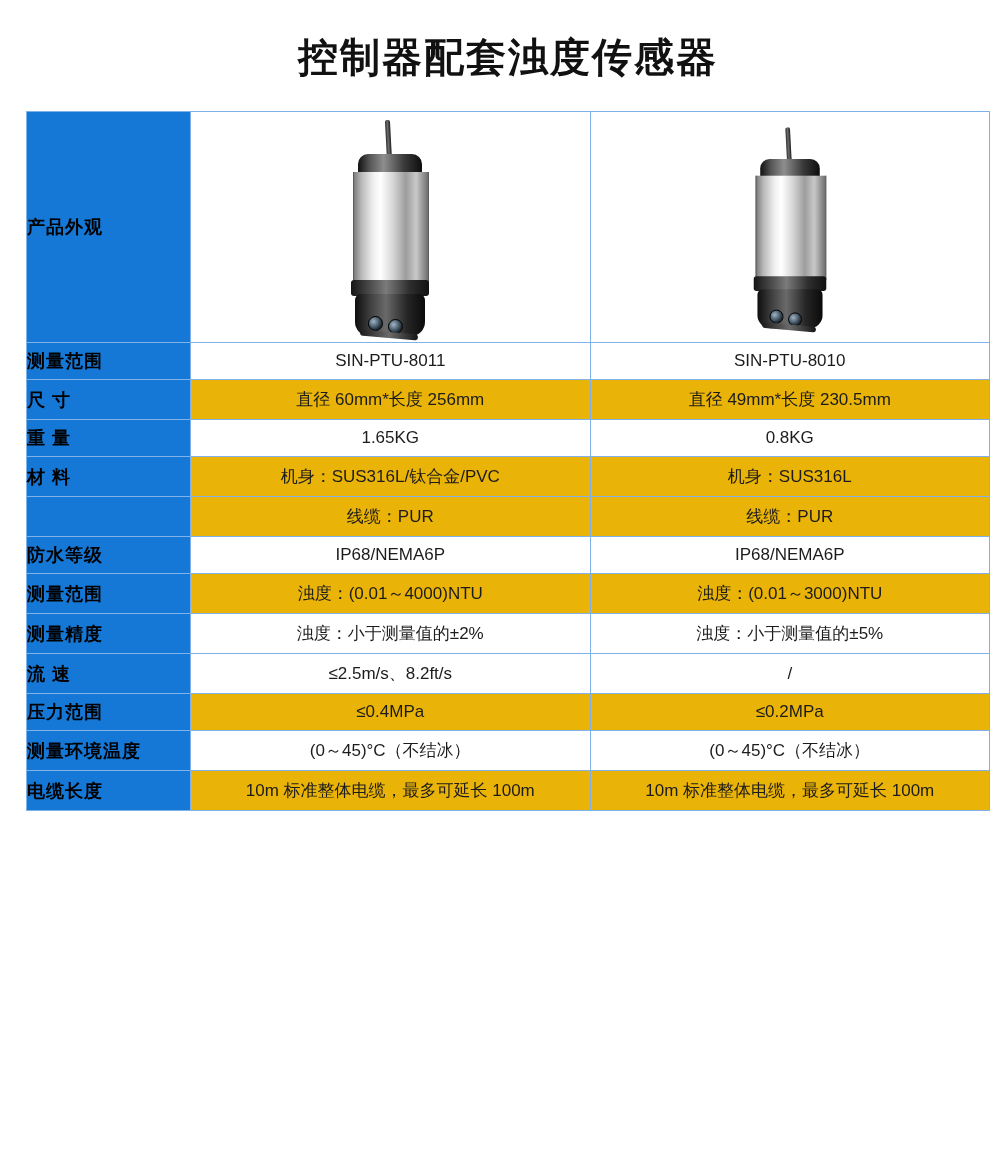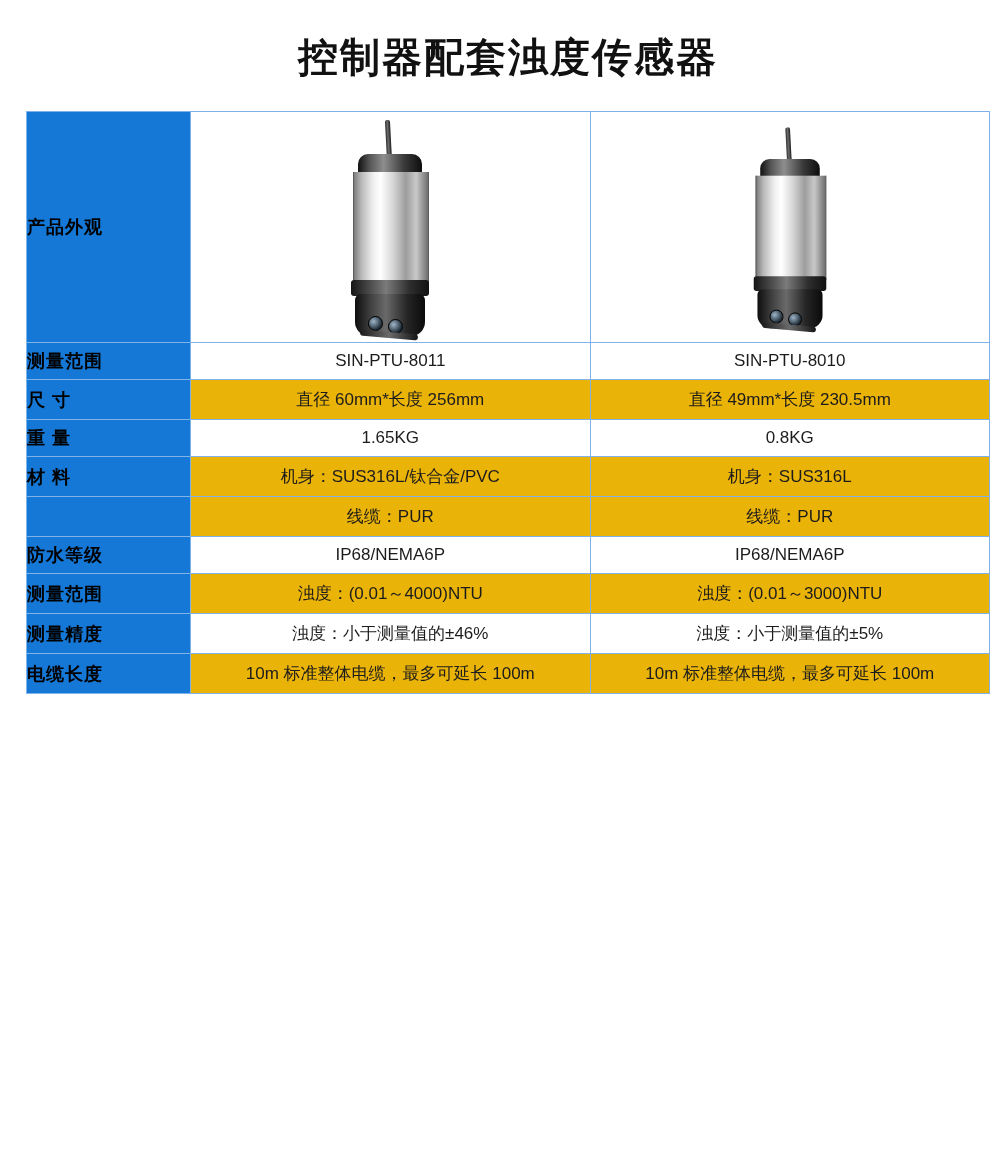--- a/index.html
+++ b/index.html
@@ -235,27 +235,42 @@
         </tr>
 
         <tr class="shade">
           <td class="label">测量范围</td>
           <td class="val">浊度：(0.01～4000)NTU</td>
           <td class="val">浊度：(0.01～3000)NTU</td>
         </tr>
 
         <tr>
           <td class="label">测量精度</td>
-          <td class="val">浊度：小于测量值的±46%</td>
+          <td class="val">浊度：小于测量值的±2%</td>
           <td class="val">浊度：小于测量值的±5%</td>
         </tr>
 
 
-
-
+        <tr>
+          <td class="label">流  速</td>
+          <td class="val">≤2.5m/s、8.2ft/s</td>
+          <td class="val">/</td>
+        </tr>
+
+        <tr class="shade">
+          <td class="label">压力范围</td>
+          <td class="val">≤0.4MPa</td>
+          <td class="val">≤0.2MPa</td>
+        </tr>
+
+        <tr>
+          <td class="label">测量环境温度</td>
+          <td class="val">(0～45)°C（不结冰）</td>
+          <td class="val">(0～45)°C（不结冰）</td>
+        </tr>
 
         <tr class="shade">
           <td class="label">电缆长度</td>
           <td class="val">10m 标准整体电缆，最多可延长 100m</td>
           <td class="val">10m 标准整体电缆，最多可延长 100m</td>
         </tr>
 
       </tbody>
     </table>
   </div>

